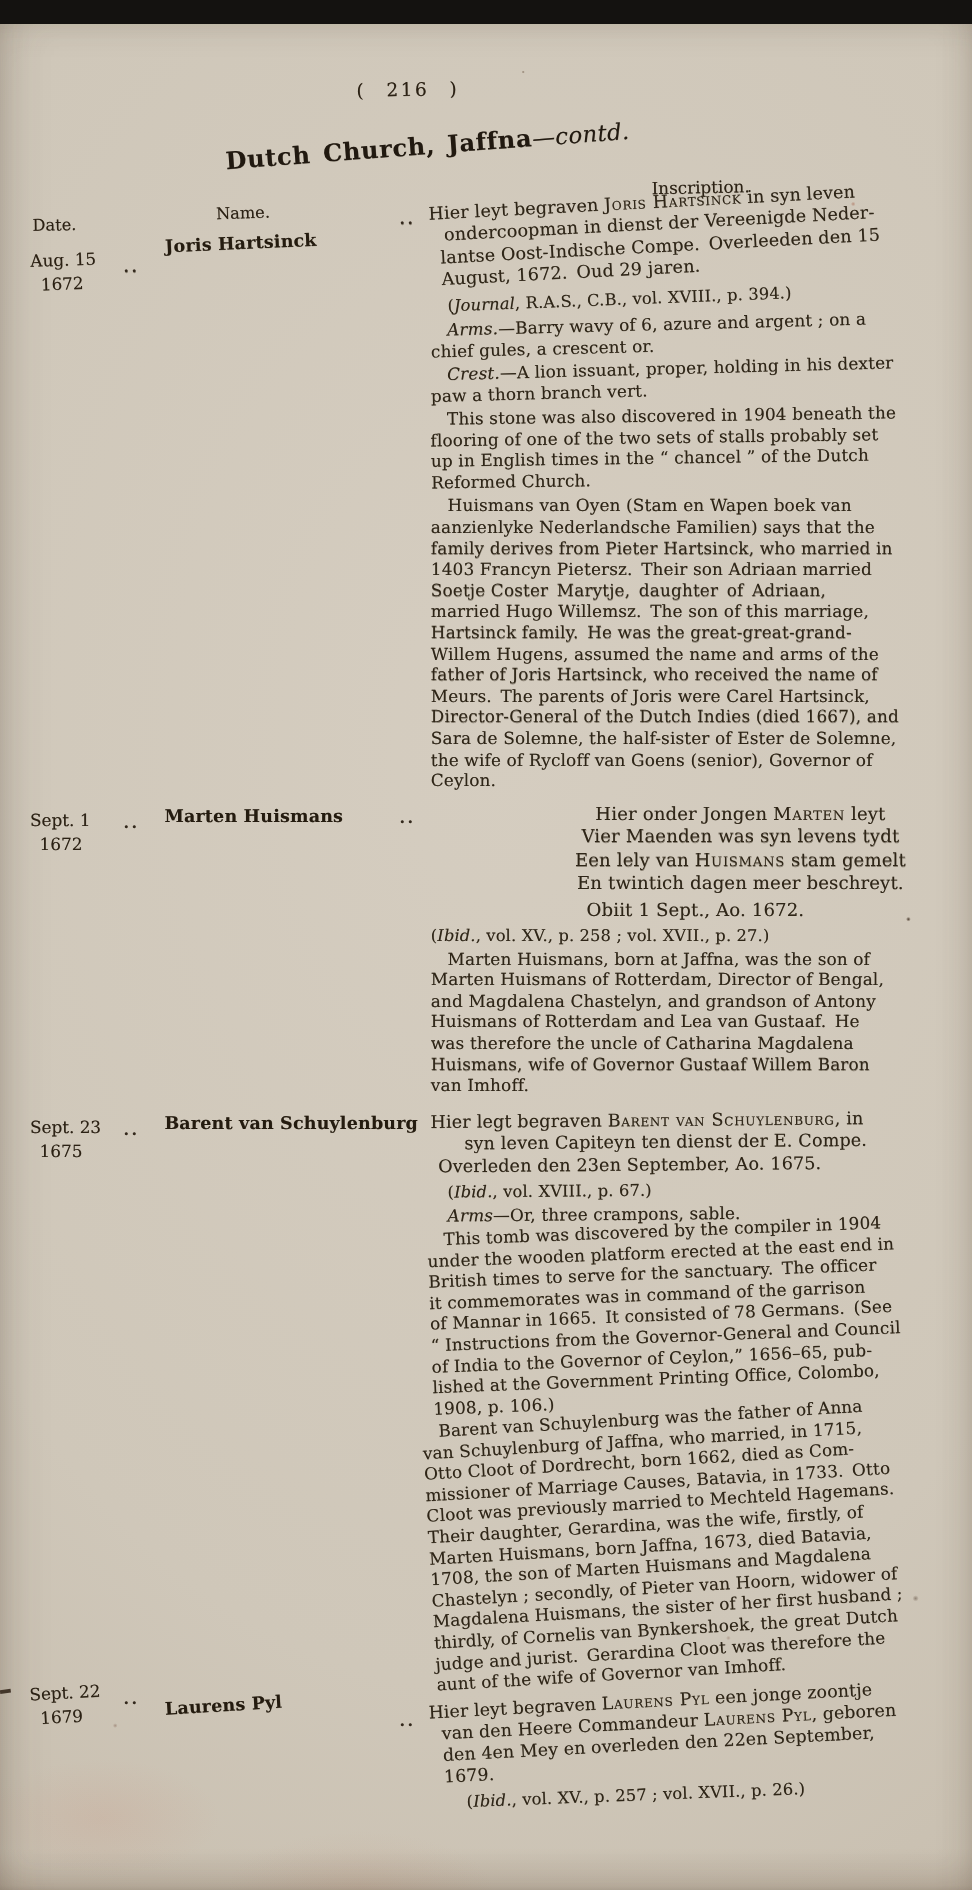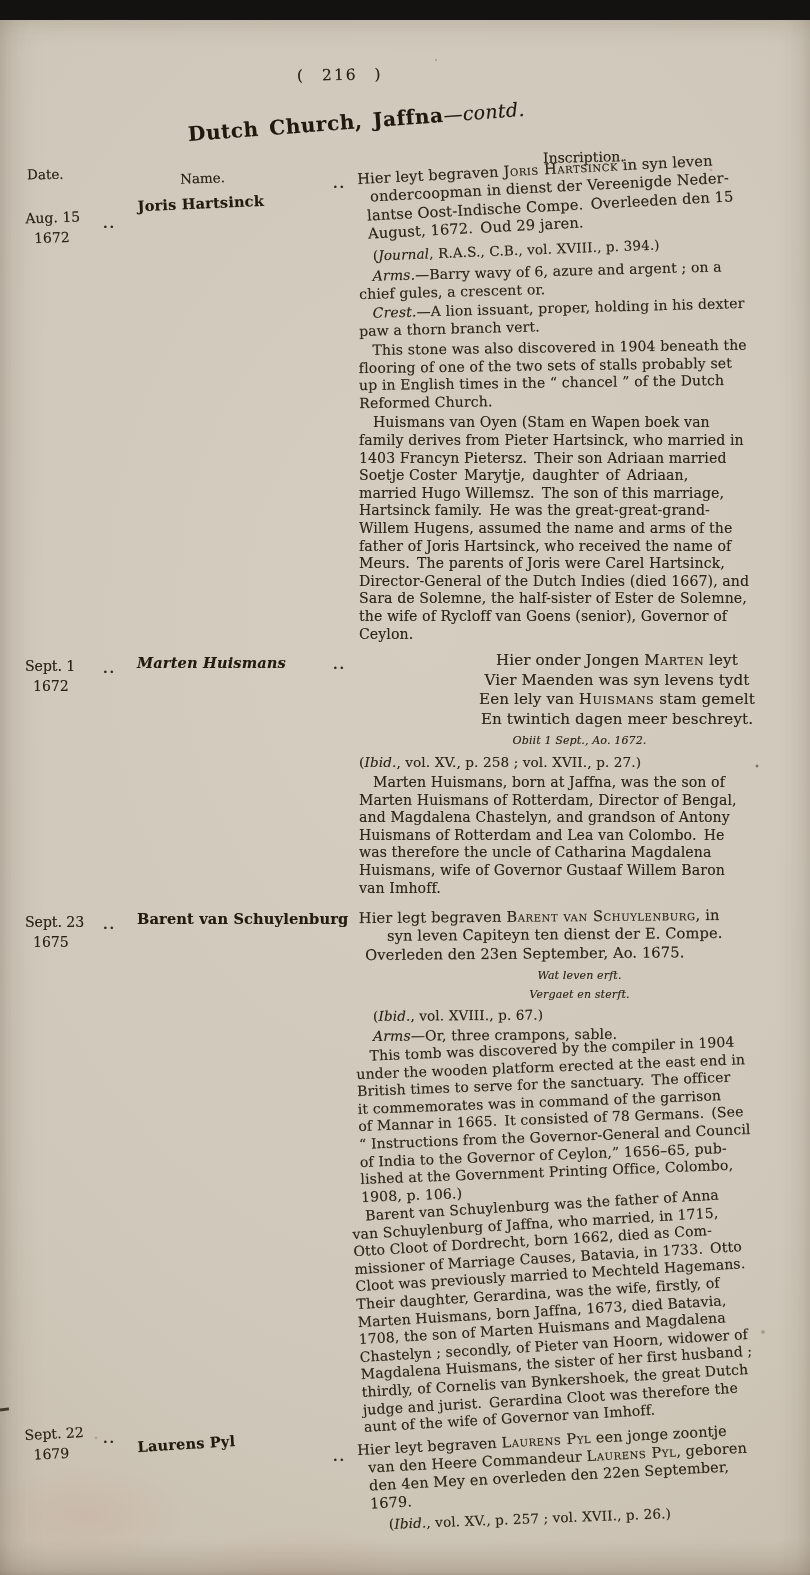--- a/index.html
+++ b/index.html
@@ -30,53 +30,53 @@
   .ink{text-shadow:0.2px 0.2px 0.35px rgba(46,37,23,.45);}
   .it{font-style:italic;}
   .sc{font-variant:small-caps;letter-spacing:.6px;}
 
   .pagenum{position:absolute;top:46px;left:297px;font-size:15.5px;letter-spacing:2px;word-spacing:10px;transform:rotate(-1deg);color:#2b2114;}
   .title{position:absolute;top:102px;left:188px;font-size:20px;font-weight:bold;letter-spacing:.6px;word-spacing:3px;transform:rotate(-4.3deg);transform-origin:0 50%;color:#211910;}
   .title .contd{font-weight:normal;font-size:19px;letter-spacing:.3px;}
   .hdr{position:absolute;font-size:13.5px;color:#2b2114;}
   .hdr-insc{top:129px;left:543px;font-size:14px;transform:rotate(-1.2deg);}
   .hdr-name{top:150px;left:180px;transform:rotate(-2deg);}
-  .hdr-date{top:146px;left:27px;transform:rotate(-1deg);}
+  .hdr-date{top:160px;left:27px;transform:rotate(-1deg);}
 
   .entries{position:absolute;top:150px;left:0;right:0;}
   .row{display:grid;grid-template-columns:78px 34px 196px 26px 1fr;align-items:start;padding:0 10px 0 25px;}
   .cell{min-height:1px;}
   .date{font-size:14px;color:#2b2114;}
   .dline{line-height:20px;white-space:nowrap;}
   .dline.yr{padding-left:8px;}
   .dots{font-size:13px;font-weight:bold;letter-spacing:2px;color:#33281c;line-height:16px;}
   .name{font-size:14.5px;font-weight:bold;letter-spacing:.2px;white-space:nowrap;color:#241b0f;}
   .insc{font-size:14px;line-height:17.6px;letter-spacing:.15px;}
   .blk{margin:0 0 2px 0;transform-origin:0 60%;}
   .line{white-space:nowrap;}
 
   .t05{transform:rotate(-0.5deg);} .t08{transform:rotate(-0.8deg);}
   .t15{transform:rotate(-1.5deg);} .t22{transform:rotate(-2.2deg);}
   .t30{transform:rotate(-3deg);}  .t36{transform:rotate(-3.4deg);}
 
   .lead{font-size:14.6px;line-height:18.4px;}
   .verse{font-size:15px;line-height:19.5px;margin-left:75px;text-align:center;}
-  .centerline{text-align:center;font-size:11px;line-height:19px;font-style:italic;}
+  .centerline{text-align:center;font-size:15px;line-height:19px;}
   .cite{font-size:13.5px;line-height:18px;margin:3px 0 3px 0;}
   .armsline{margin:0 0 2px 0;}
 
   .e1 .date{padding-top:37px;transform:rotate(-2deg);}
   .e1 .dots1{padding-top:46px;}
   .e1 .name{padding-top:23px;transform:rotate(-2.5deg);}
   .e1 .dots2{padding-top:6px;}
 
   .e2{margin-top:6px;}
   .e2 .date{padding-top:5px;}
   .e2 .dots1{padding-top:10px;}
-  .e2 .name{padding-top:3px;font-style:italic;}
+  .e2 .name{padding-top:3px;}
   .e2 .dots2{padding-top:6px;}
 
   .e3{margin-top:10px;}
   .e3 .date{padding-top:3px;}
   .e3 .dots1{padding-top:8px;}
   .e3 .name{padding-top:1px;}
 
   .e4{margin-top:-16px;}
   .e4 .date{transform:rotate(-3deg);padding-top:0;}
   .e4 .dots1{padding-top:8px;}
@@ -124,20 +124,21 @@
             <div class="line">paw a thorn branch vert.</div>
           </div>
           <div class="blk t08">
             <div class="line" style="text-indent: 14px;">This stone was also discovered in 1904 beneath the</div>
             <div class="line">flooring of one of the two sets of stalls probably set</div>
             <div class="line">up in English times in the “ chancel ” of the Dutch</div>
             <div class="line">Reformed Church.</div>
           </div>
           <div class="blk t0">
             <div class="line" style="text-indent: 14px;">Huismans van Oyen (Stam en Wapen boek van</div>
+            <div class="line">aanzienlyke Nederlandsche Familien) says that the</div>
             <div class="line">family derives from Pieter Hartsinck, who married in</div>
             <div class="line">1403 Francyn Pietersz. Their son Adriaan married</div>
             <div class="line">Soetje Coster Marytje, daughter of Adriaan,</div>
             <div class="line">married Hugo Willemsz. The son of this marriage,</div>
             <div class="line">Hartsinck family. He was the great-great-grand-</div>
             <div class="line">Willem Hugens, assumed the name and arms of the</div>
             <div class="line">father of Joris Hartsinck, who received the name of</div>
             <div class="line">Meurs. The parents of Joris were Carel Hartsinck,</div>
             <div class="line">Director-General of the Dutch Indies (died 1667), and</div>
             <div class="line">Sara de Solemne, the half-sister of Ester de Solemne,</div>
@@ -164,44 +165,40 @@
           <div class="blk centerline t0">
             <div class="line">Obiit 1 Sept., Ao. 1672.</div>
           </div>
           <div class="blk cite t0">
             <div class="line">(<span class="it">Ibid.</span>, vol. XV., p. 258 ; vol. XVII., p. 27.)</div>
           </div>
           <div class="blk t0">
             <div class="line" style="text-indent: 14px;">Marten Huismans, born at Jaffna, was the son of</div>
             <div class="line">Marten Huismans of Rotterdam, Director of Bengal,</div>
             <div class="line">and Magdalena Chastelyn, and grandson of Antony</div>
-            <div class="line">Huismans of Rotterdam and Lea van Colombo. He</div>
+            <div class="line">Huismans of Rotterdam and Lea van Gustaaf. He</div>
             <div class="line">was therefore the uncle of Catharina Magdalena</div>
             <div class="line">Huismans, wife of Governor Gustaaf Willem Baron</div>
             <div class="line">van Imhoff.</div>
           </div>
         </div>
       </div>
       <div class="row e3">
         <div class="cell date">
           <div class="dline">Sept. 23</div>
           <div class="dline yr">1675</div>
         </div>
         <div class="cell dots dots1">..</div>
         <div class="cell name">Barent van Schuylenburg</div>
         <div class="cell dots dots2"></div>
         <div class="cell insc">
           <div class="blk lead t05">
             <div class="line">Hier legt begraven <span class="sc">Barent van Schuylenburg</span>, in</div>
             <div class="line" style="text-indent: 28px;">syn leven Capiteyn ten dienst der E. Compe.</div>
             <div class="line" style="text-indent: 6px;">Overleden den 23en September, Ao. 1675.</div>
-          </div>
-          <div class="blk centerline t0">
-            <div class="line">Wat leven erft.</div>
-            <div class="line">Vergaet en sterft.</div>
           </div>
           <div class="blk cite t05">
             <div class="line" style="text-indent: 14px;">(<span class="it">Ibid.</span>, vol. XVIII., p. 67.)</div>
           </div>
           <div class="blk armsline t05">
             <div class="line" style="text-indent: 14px;"><span class="it">Arms</span>—Or, three crampons, sable.</div>
           </div>
           <div class="blk t22">
             <div class="line" style="text-indent: 14px;">This tomb was discovered by the compiler in 1904</div>
             <div class="line">under the wooden platform erected at the east end in</div>

